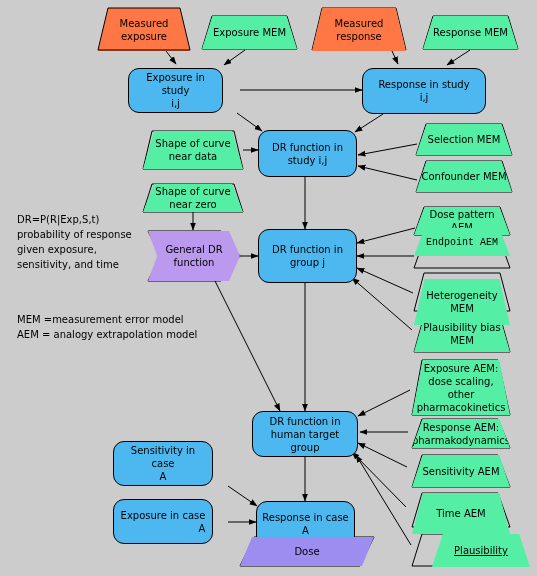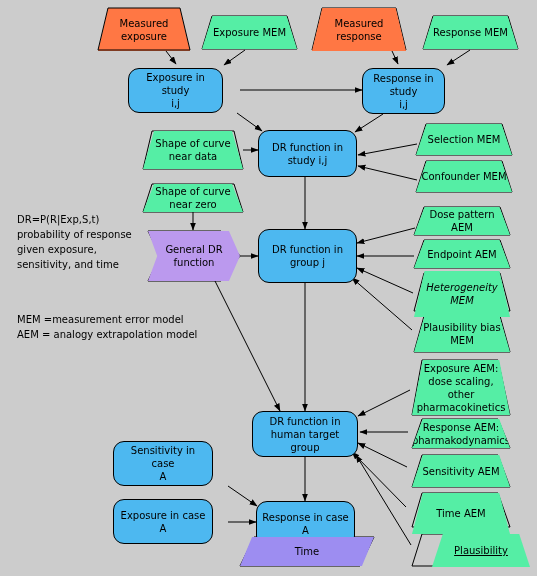--- a/index.html
+++ b/index.html
@@ -174,21 +174,21 @@
 
   <div class="node trap" style="left:423px;top:16px;width:95px;height:33px;">
     <span class="lbl">Response MEM</span>
   </div>
 
   <div class="node rrect" style="left:128px;top:68px;width:95px;height:45px;">
     <span class="lbl">Exposure in study
 i,j</span>
   </div>
 
-  <div class="node rrect" style="left:362px;top:68px;width:83px;height:46px;">
+  <div class="node rrect" style="left:362px;top:68px;width:124px;height:46px;">
     <span class="lbl">Response in study
 i,j</span>
   </div>
 
   <div class="node trap" style="left:143px;top:131px;width:100px;height:38px;">
     <span class="lbl">Shape of curve
 near data</span>
   </div>
 
   <div class="node rrect" style="left:258px;top:130px;width:99px;height:47px;">
@@ -216,25 +216,25 @@
 
   <div class="node rrect" style="left:258px;top:229px;width:99px;height:54px;">
     <span class="lbl">DR function in
 group j</span>
   </div>
 
   <div class="node trap" style="left:414px;top:207px;width:96px;height:28px;">
     <span class="lbl">Dose pattern AEM</span>
   </div>
 
-  <div class="node trap" style="left:414px;top:240px;width:96px;height:28px;">
+  <div class="node trap" style="left:414px;top:228px;width:96px;height:28px;font-family:Liberation Mono, monospace;">
     <span class="lbl">Endpoint AEM</span>
   </div>
 
-  <div class="node trap" style="left:414px;top:271px;width:96px;height:46px;font-style:italic;">
+  <div class="node trap" style="left:414px;top:279px;width:96px;height:46px;">
     <span class="lbl">Heterogeneity
 MEM</span>
   </div>
 
   <div class="node trap" style="left:414px;top:316px;width:96px;height:36px;">
     <span class="lbl">Plausibility bias
 MEM</span>
   </div>
 
   <div class="node rrect" style="left:252px;top:411px;width:106px;height:46px;">
@@ -263,32 +263,32 @@
 
   <div class="node trap" style="left:432px;top:534px;width:98px;height:33px;text-decoration:underline;">
     <span class="lbl">Plausibility</span>
   </div>
 
   <div class="node rrect" style="left:113px;top:441px;width:100px;height:45px;">
     <span class="lbl">Sensitivity in case
 A</span>
   </div>
 
-  <div class="node rrect" style="left:113px;top:499px;width:100px;height:45px;">
+  <div class="node rrect" style="left:113px;top:499px;width:100px;height:45px;text-align:right;">
     <span class="lbl">Exposure in case
 A</span>
   </div>
 
   <div class="node rrect" style="left:256px;top:501px;width:99px;height:46px;">
     <span class="lbl">Response in case
 A</span>
   </div>
 
   <div class="node para" style="left:240px;top:537px;width:134px;height:29px;">
-    <span class="lbl">Time</span>
+    <span class="lbl">Dose</span>
   </div>
 
   <div class="textblock" style="left:17px;top:212px;width:150px;">DR=P(R|Exp,S,t)
 probability of response
 given exposure,
 sensitivity, and time</div>
 
   <div class="textblock" style="left:17px;top:312px;width:200px;">MEM =measurement error model
 AEM = analogy extrapolation model</div>
 

